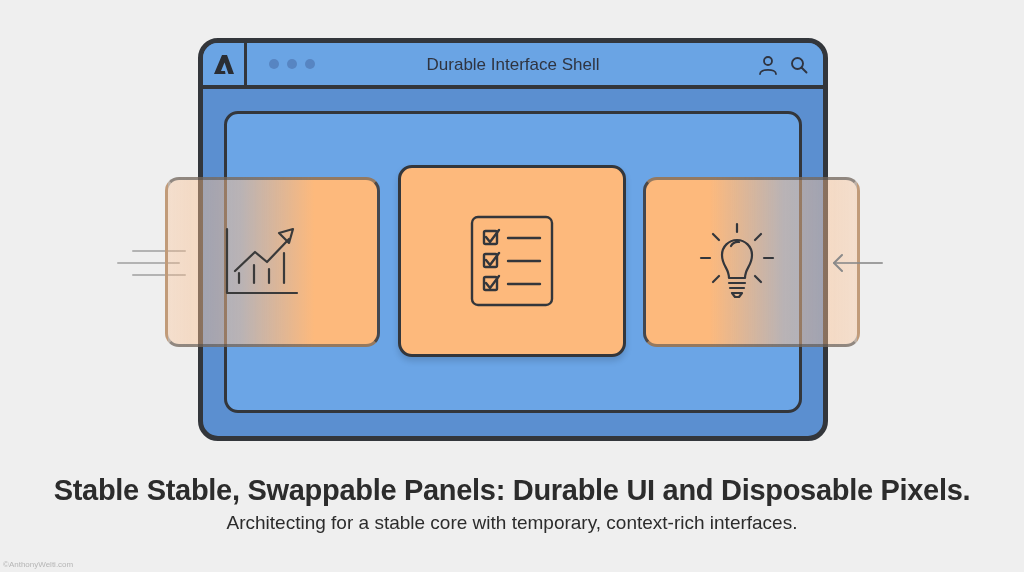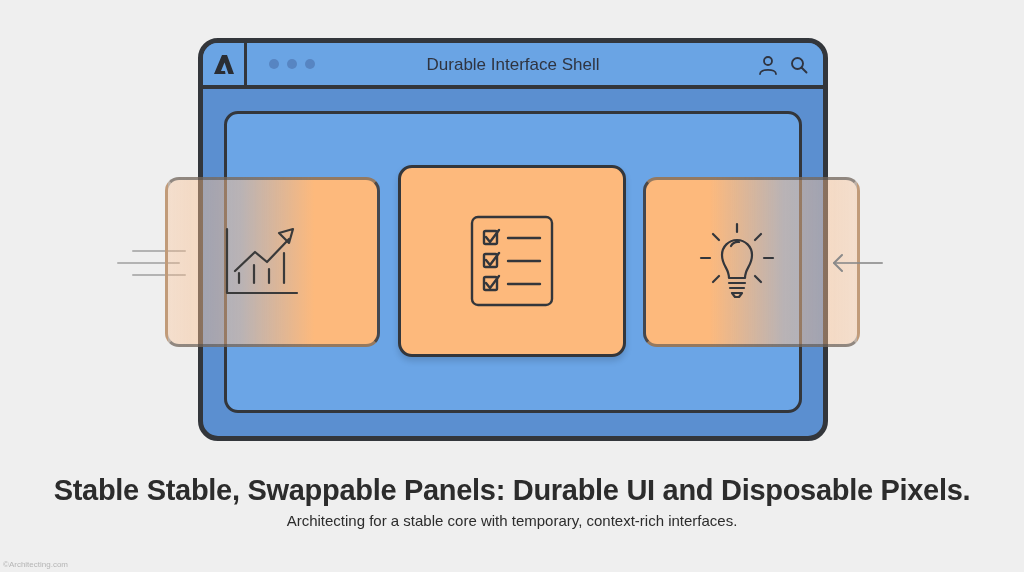--- a/index.html
+++ b/index.html
@@ -74,21 +74,21 @@
     }
     .motion-lines { position: absolute; left: 115px; top: 248px; }
     .arrow-in { position: absolute; left: 830px; top: 252px; }
     .headline {
       position: absolute; left: 0; right: 0; top: 474px;
       text-align: center; font-size: 29px; font-weight: bold; color: #2c2c2c;
       letter-spacing: -0.3px;
     }
     .subline {
       position: absolute; left: 0; right: 0; top: 512px;
-      text-align: center; font-size: 15px; color: #2c2c2c;
+      text-align: center; font-size: 19px; color: #2c2c2c;
     }
     .credit {
       position: absolute; left: 3px; bottom: 3px;
       font-size: 8px; color: #b5b5b5;
     }
   </style>
 </head>
 <body>
 
 <div class="window">
@@ -168,13 +168,13 @@
   </svg>
 </div>
 
 <svg class="arrow-in" width="56" height="22" viewBox="0 0 56 22" fill="none" stroke="#8a8a8a" stroke-width="2" stroke-linecap="round" stroke-linejoin="round">
   <line x1="4" y1="11" x2="52" y2="11" opacity="0.8"></line>
   <polyline points="12,3 4,11 12,19"></polyline>
 </svg>
 
 <div class="headline">Stable Stable, Swappable Panels: Durable UI and Disposable Pixels.</div>
 <div class="subline">Architecting for a stable core with temporary, context-rich interfaces.</div>
-<div class="credit">©Architecting.com</div>
+<div class="credit">©AnthonyWelti.com</div>
 
 </body></html>

